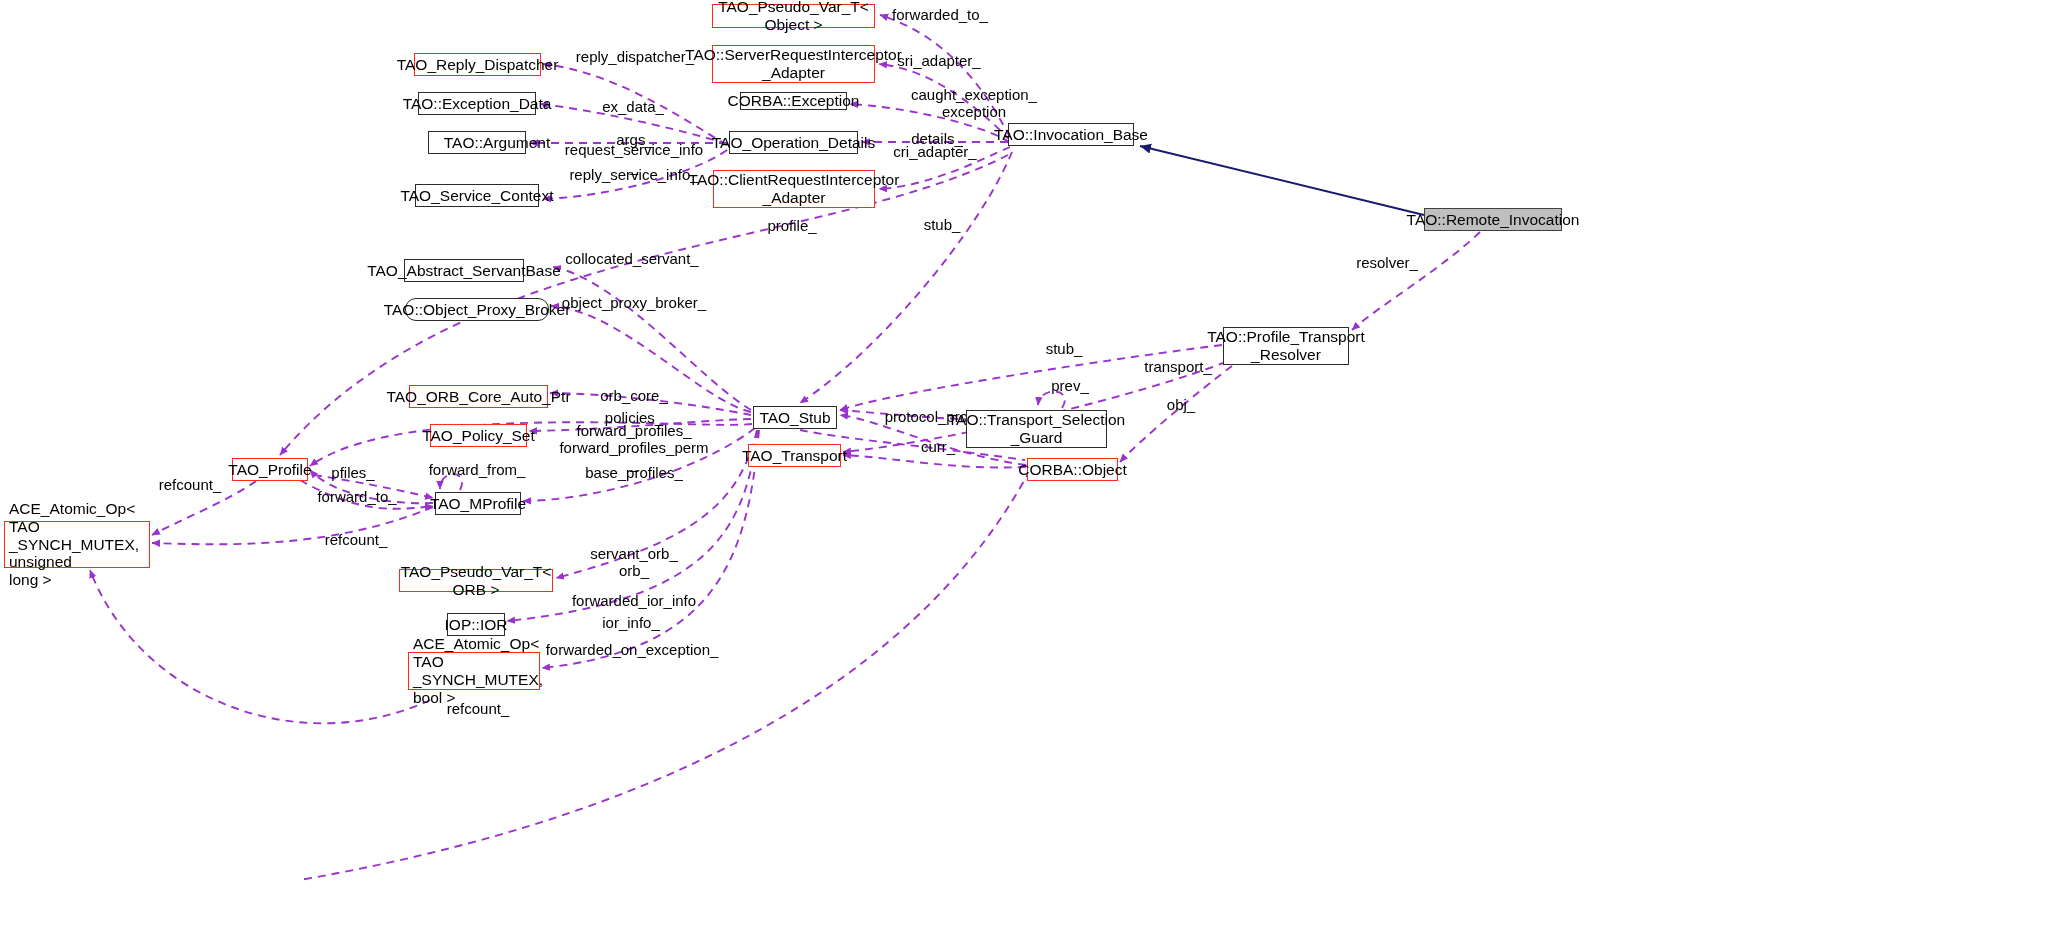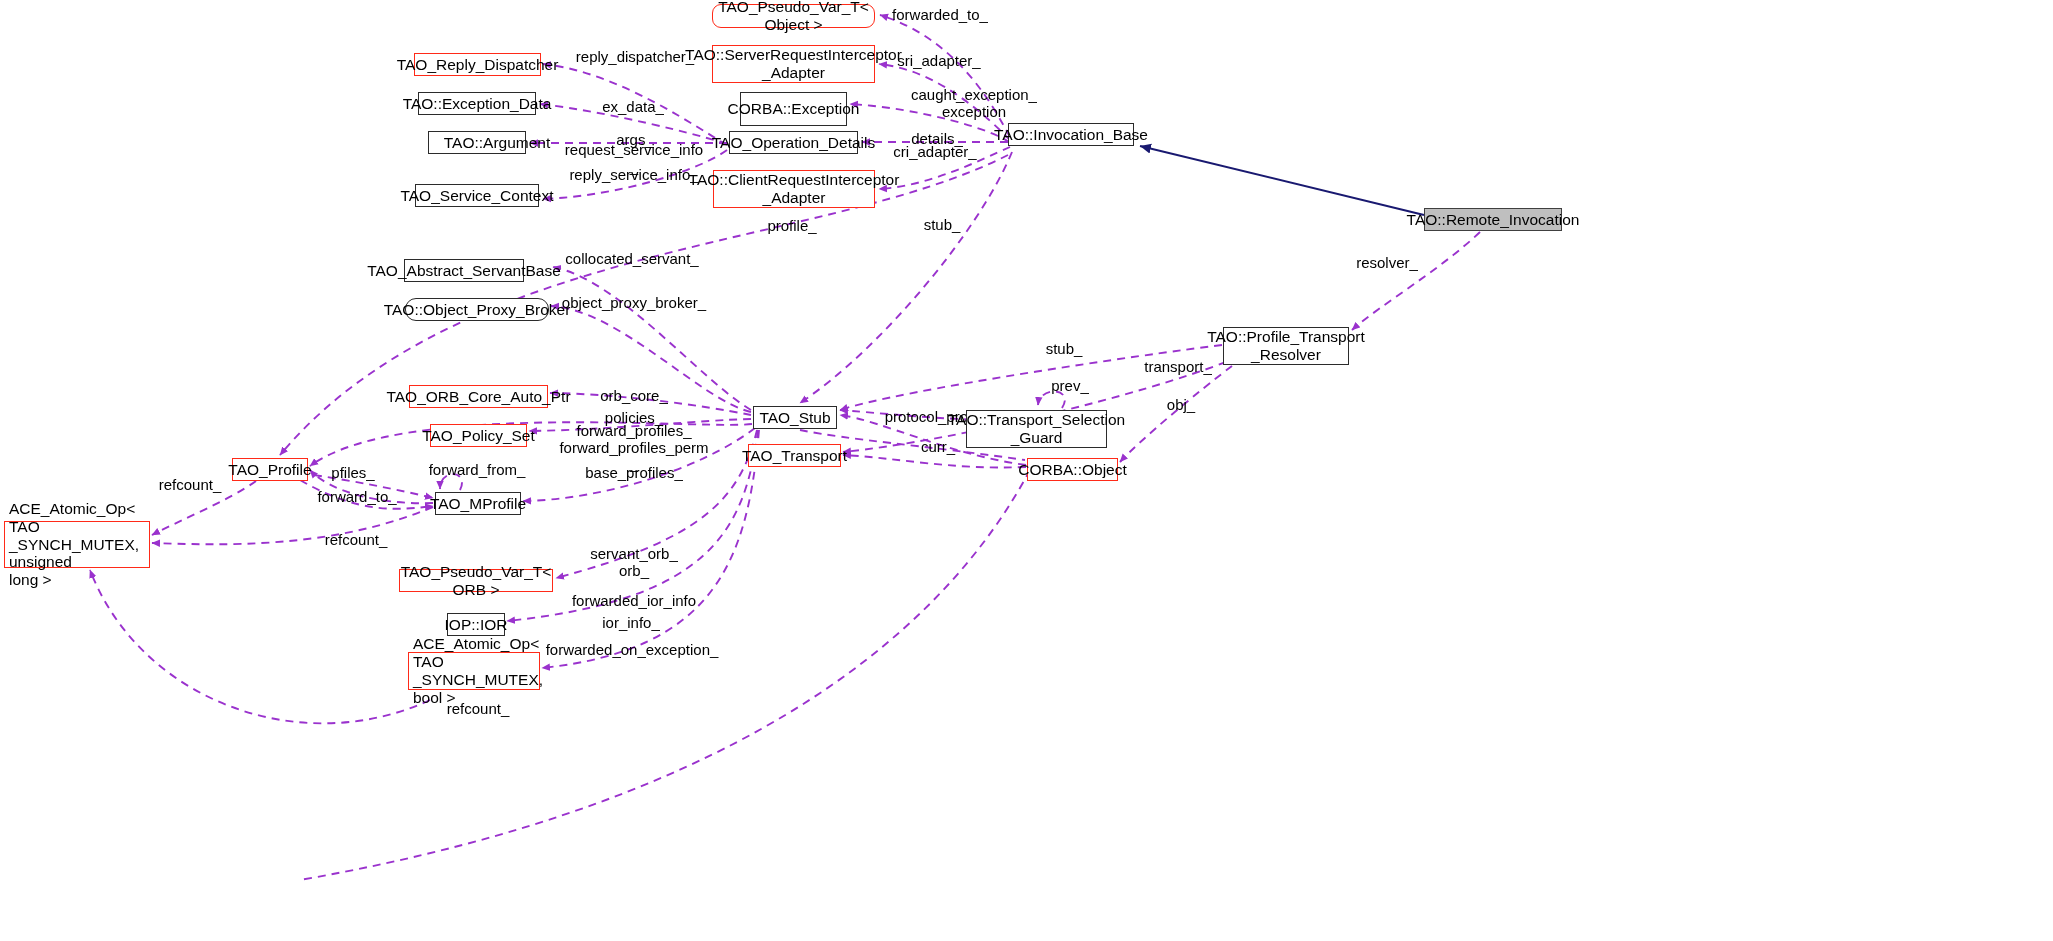--- a/index.html
+++ b/index.html
@@ -132,26 +132,26 @@
 
       <path d="M430,700 C 300,760 140,700 90,570"></path>
       <path d="M1030,470 C 950,620 760,800 300,880" marker-end="none"></path>
     </g>
 
     <g>
       <path d="M1424,215 L 1140,146" fill="none" stroke="#191970" stroke-width="2" marker-end="url(#ah-navy)"></path>
     </g>
   </svg>
 
-  <div class="node red" style="left:712px;top:4px;width:163px;height:24px;border-radius:9px;">TAO_Pseudo_Var_T&lt; Object &gt;</div>
+  <div class="node red" style="left:712px;top:4px;width:163px;height:24px;">TAO_Pseudo_Var_T&lt; Object &gt;</div>
 
   <div class="node red" style="left:712px;top:45px;width:163px;height:38px;">TAO::ServerRequestInterceptor
 _Adapter</div>
 
-  <div class="node" style="left:740px;top:92px;width:107px;height:34px;">CORBA::Exception</div>
+  <div class="node" style="left:740px;top:92px;width:107px;height:18px;">CORBA::Exception</div>
 
   <div class="node red" style="left:414px;top:53px;width:127px;height:23px;">TAO_Reply_Dispatcher</div>
 
   <div class="node" style="left:418px;top:92px;width:118px;height:23px;">TAO::Exception_Data</div>
 
   <div class="node" style="left:428px;top:131px;width:98px;height:23px;padding-left:44px;">TAO::Argument</div>
 
   <div class="node" style="left:415px;top:184px;width:124px;height:23px;">TAO_Service_Context</div>
 
   <div class="node" style="left:729px;top:131px;width:129px;height:23px;">TAO_Operation_Details</div>

